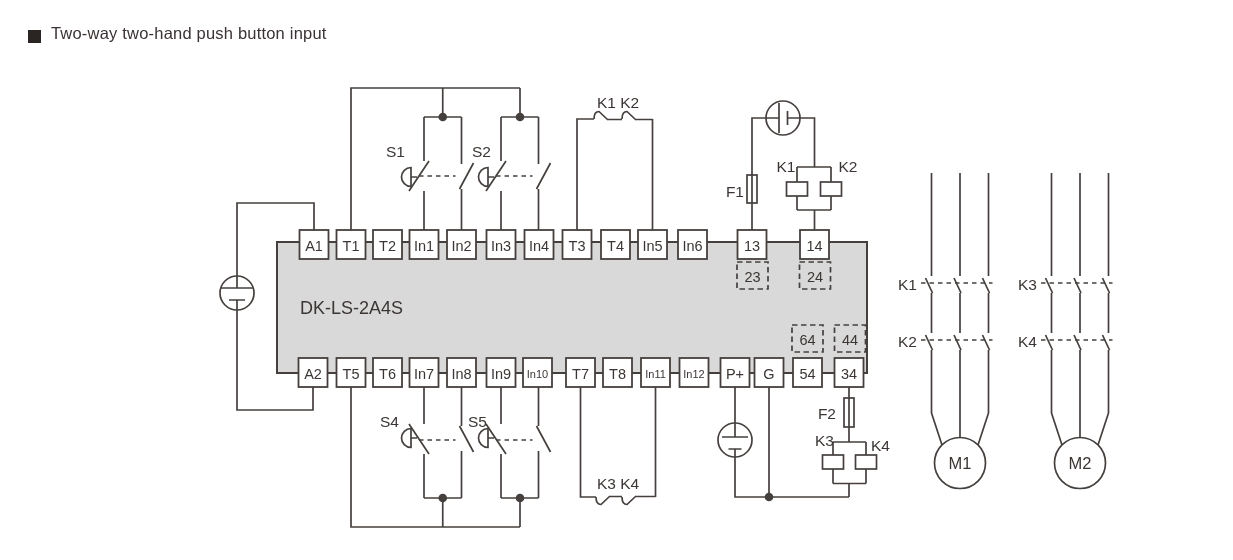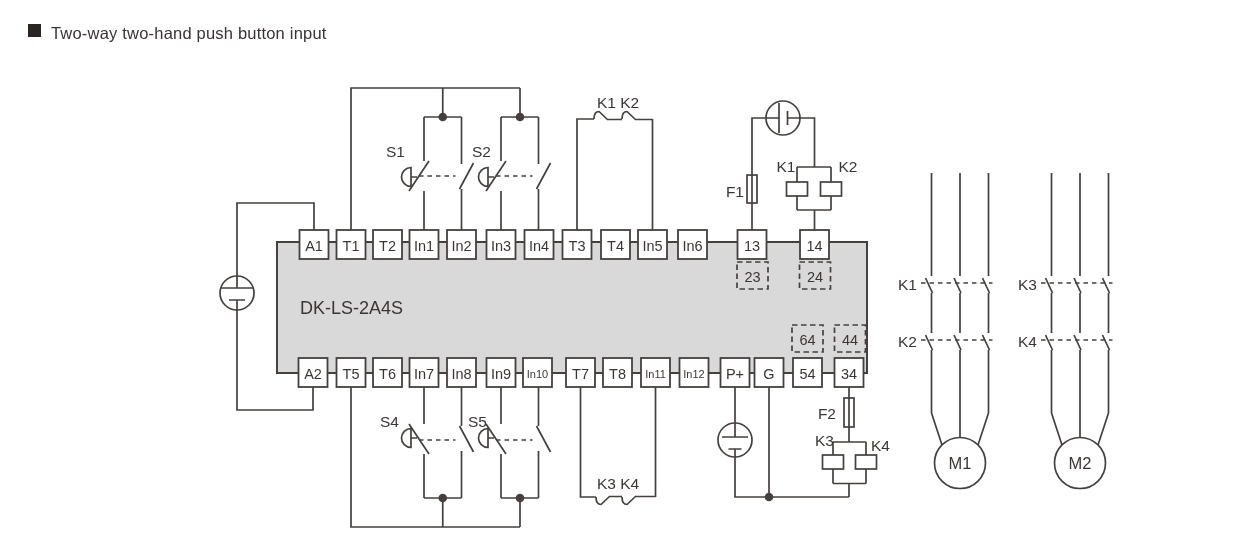--- a/index.html
+++ b/index.html
@@ -1,17 +1,17 @@
 <!DOCTYPE html>
 <html><head>
 <meta charset="utf-8">
 <style>
   html,body{margin:0;padding:0;width:1233px;height:560px;background:#ffffff;overflow:hidden;
     font-family:"Liberation Sans", sans-serif;}
-  .title-row{position:absolute;left:28px;top:24px;display:flex;align-items:flex-start;gap:10px;}
+  .title-row{position:absolute;left:28px;top:24px;display:flex;align-items:flex-end;gap:10px;}
   .bullet{width:13px;height:13px;background:#2a2423;}
   .title-text{font-size:16.5px;color:#3a3233;letter-spacing:.2px;}
   svg{position:absolute;left:0;top:0;}
   text{font-family:"Liberation Sans", sans-serif;fill:#3b3634;}
 </style>
 </head>
 <body>
 
 <div class="title-row">
   <span class="bullet"></span>

